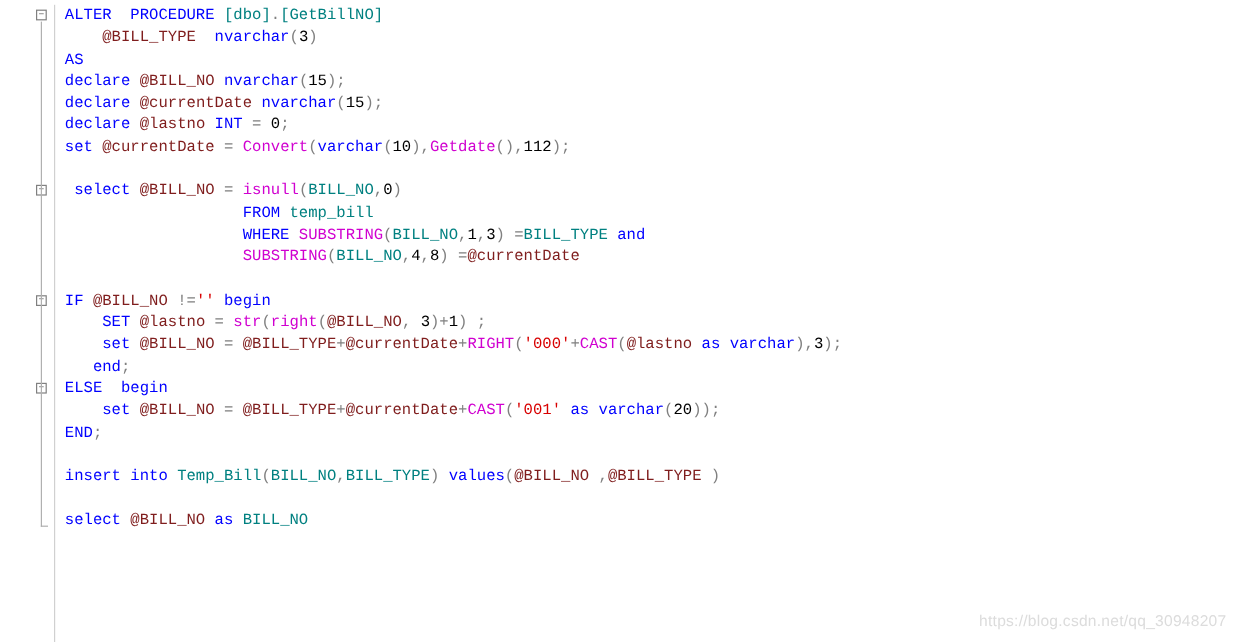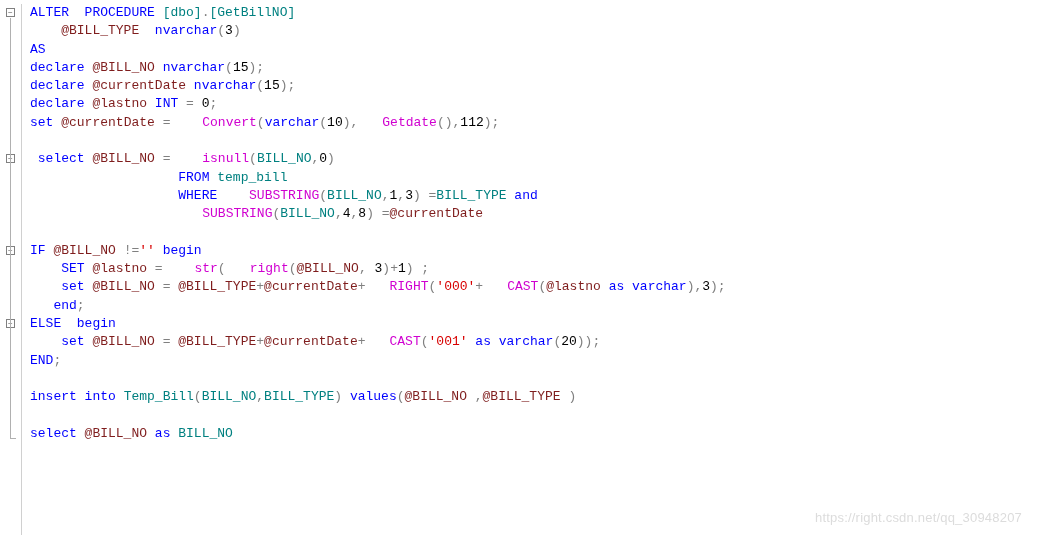--- a/index.html
+++ b/index.html
@@ -10,20 +10,21 @@
     width: 1040px;
     height: 535px;
     position: relative;
     overflow: hidden;
   }
   .editor {
     display: flex;
     width: 100%;
     height: 100%;
     padding-top: 4px;
+    padding-left: 24px;
   }
   .gutter {
     width: 22px;
     flex-shrink: 0;
     border-right: 1px solid #d0d0d0;
     background: #ffffff;
     position: relative;
   }
   .fold {
     position: absolute;
@@ -55,21 +56,21 @@
   .code {
     flex: 1;
     padding-left: 8px;
     white-space: pre;
     line-height: 18.3px;
     color: #000;
   }
   .line { height: 18.3px; }
   .kw   { color: #0000ff; }   
   .tl   { color: #008080; }   
-  .fn   { color: #d000d0; margin-left: 24px; }   
+  .fn   { color: #d000d0; }   
   .num  { color: #000000; }   
   .str  { color: #d80000; }   
   .grey { color: #808080; }   
   .param{ color: #7f1d1d; }
   .watermark {
     position: absolute;
     right: 18px;
     bottom: 10px;
     font-family: Arial, sans-serif;
     font-size: 13px;
@@ -85,13 +86,13 @@
       <div class="fold" style="top: 4px;"></div>
       <div class="fold" style="top: 150.4px;"></div>
       <div class="fold" style="top: 241.9px;"></div>
       <div class="fold" style="top: 315.1px;"></div>
       <div class="vline" style="top: 14px; height: 420.9px;"></div>
       <div class="hline" style="top: 433.9px;"></div>
     </div>
   <div class="code" id="codearea"><div class="line"><span class="kw">ALTER  PROCEDURE </span><span class="tl">[dbo]</span><span class="grey">.</span><span class="tl">[GetBillNO]</span></div><div class="line"><span class="param">    @BILL_TYPE  </span><span class="kw">nvarchar</span><span class="grey">(</span><span class="num">3</span><span class="grey">)</span></div><div class="line"><span class="kw">AS</span></div><div class="line"><span class="kw">declare </span><span class="param">@BILL_NO </span><span class="kw">nvarchar</span><span class="grey">(</span><span class="num">15</span><span class="grey">);</span></div><div class="line"><span class="kw">declare </span><span class="param">@currentDate </span><span class="kw">nvarchar</span><span class="grey">(</span><span class="num">15</span><span class="grey">);</span></div><div class="line"><span class="kw">declare </span><span class="param">@lastno </span><span class="kw">INT </span><span class="grey">= </span><span class="num">0</span><span class="grey">;</span></div><div class="line"><span class="kw">set </span><span class="param">@currentDate </span><span class="grey">= </span><span class="fn">Convert</span><span class="grey">(</span><span class="kw">varchar</span><span class="grey">(</span><span class="num">10</span><span class="grey">),</span><span class="fn">Getdate</span><span class="grey">(),</span><span class="num">112</span><span class="grey">);</span></div><div class="line"><span> </span></div><div class="line"><span class="kw"> select </span><span class="param">@BILL_NO </span><span class="grey">= </span><span class="fn">isnull</span><span class="grey">(</span><span class="tl">BILL_NO</span><span class="grey">,</span><span class="num">0</span><span class="grey">)</span></div><div class="line"><span class="kw">                   FROM </span><span class="tl">temp_bill</span></div><div class="line"><span class="kw">                   WHERE </span><span class="fn">SUBSTRING</span><span class="grey">(</span><span class="tl">BILL_NO</span><span class="grey">,</span><span class="num">1</span><span class="grey">,</span><span class="num">3</span><span class="grey">) =</span><span class="tl">BILL_TYPE </span><span class="kw">and</span></div><div class="line"><span>                   </span><span class="fn">SUBSTRING</span><span class="grey">(</span><span class="tl">BILL_NO</span><span class="grey">,</span><span class="num">4</span><span class="grey">,</span><span class="num">8</span><span class="grey">) =</span><span class="param">@currentDate</span></div><div class="line"><span> </span></div><div class="line"><span class="kw">IF </span><span class="param">@BILL_NO </span><span class="grey">!=</span><span class="str">'' </span><span class="kw">begin</span></div><div class="line"><span class="kw">    SET </span><span class="param">@lastno </span><span class="grey">= </span><span class="fn">str</span><span class="grey">(</span><span class="fn">right</span><span class="grey">(</span><span class="param">@BILL_NO</span><span class="grey">, </span><span class="num">3</span><span class="grey">)+</span><span class="num">1</span><span class="grey">) ;</span></div><div class="line"><span class="kw">    set </span><span class="param">@BILL_NO </span><span class="grey">= </span><span class="param">@BILL_TYPE</span><span class="grey">+</span><span class="param">@currentDate</span><span class="grey">+</span><span class="fn">RIGHT</span><span class="grey">(</span><span class="str">'000'</span><span class="grey">+</span><span class="fn">CAST</span><span class="grey">(</span><span class="param">@lastno </span><span class="kw">as </span><span class="kw">varchar</span><span class="grey">),</span><span class="num">3</span><span class="grey">);</span></div><div class="line"><span class="kw">   end</span><span class="grey">;</span></div><div class="line"><span class="kw">ELSE  begin</span></div><div class="line"><span class="kw">    set </span><span class="param">@BILL_NO </span><span class="grey">= </span><span class="param">@BILL_TYPE</span><span class="grey">+</span><span class="param">@currentDate</span><span class="grey">+</span><span class="fn">CAST</span><span class="grey">(</span><span class="str">'001' </span><span class="kw">as </span><span class="kw">varchar</span><span class="grey">(</span><span class="num">20</span><span class="grey">));</span></div><div class="line"><span class="kw">END</span><span class="grey">;</span></div><div class="line"><span> </span></div><div class="line"><span class="kw">insert into </span><span class="tl">Temp_Bill</span><span class="grey">(</span><span class="tl">BILL_NO</span><span class="grey">,</span><span class="tl">BILL_TYPE</span><span class="grey">) </span><span class="kw">values</span><span class="grey">(</span><span class="param">@BILL_NO </span><span class="grey">,</span><span class="param">@BILL_TYPE </span><span class="grey">)</span></div><div class="line"><span> </span></div><div class="line"><span class="kw">select </span><span class="param">@BILL_NO </span><span class="kw">as </span><span class="tl">BILL_NO</span></div></div>
 </div>
 
-<div class="watermark">https://right.csdn.net/qq_30948207</div>
+<div class="watermark">https://blog.csdn.net/qq_30948207</div>
 
 </body></html>

